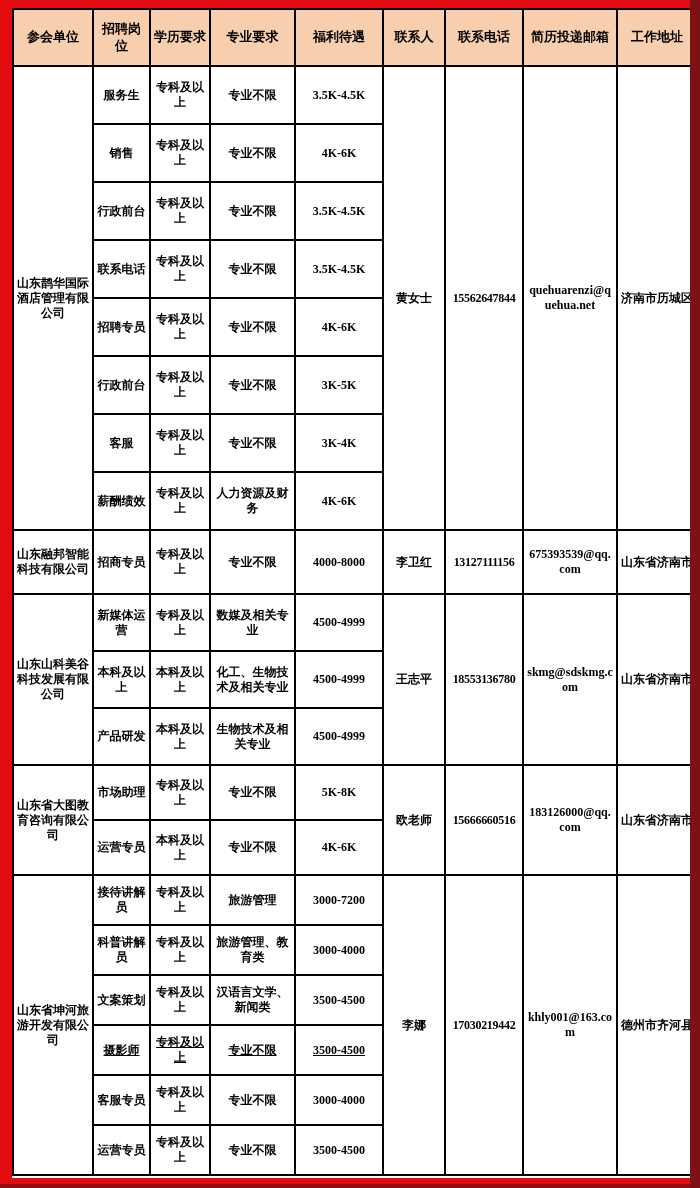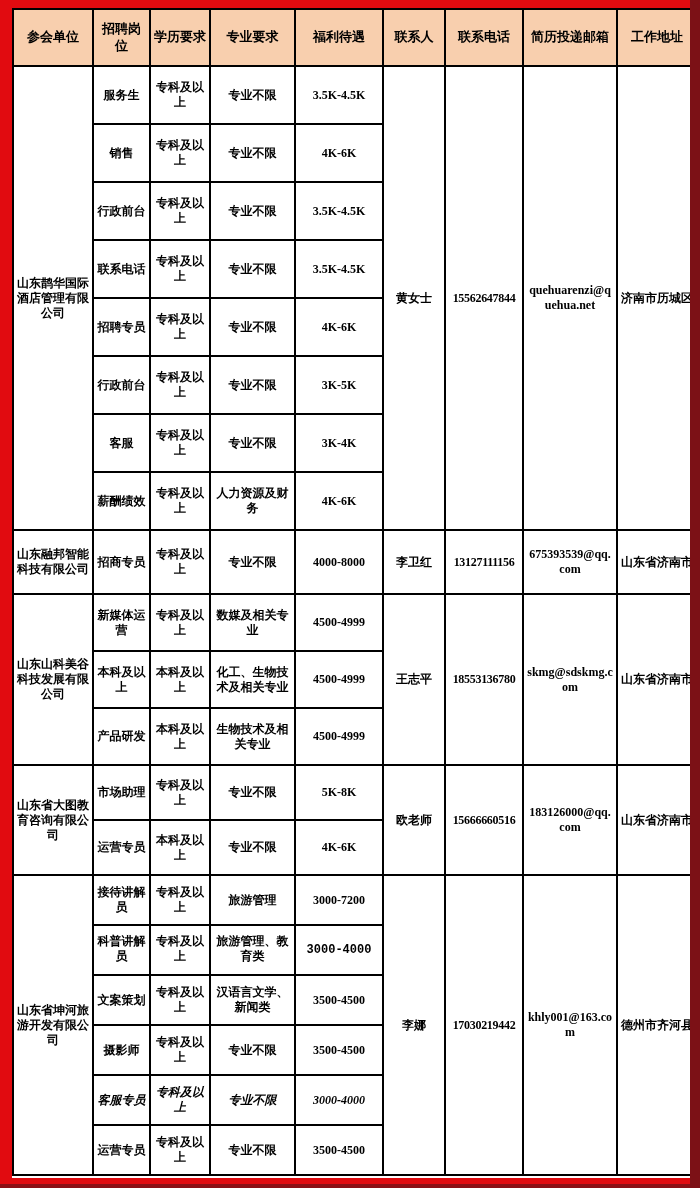--- a/index.html
+++ b/index.html
@@ -185,39 +185,39 @@
             <td rowspan="6">山东省坤河旅游开发有限公司</td>
             <td>接待讲解员</td>
             <td>专科及以上</td>
             <td>旅游管理</td>
             <td>3000-7200</td>
             <td rowspan="6">李娜</td>
             <td rowspan="6" class="phone-cell">17030219442</td>
             <td rowspan="6" class="email-cell">khly001@163.com</td>
             <td rowspan="6">德州市齐河县</td>
           </tr>
-          <tr style="height: 50px; font-family: Liberation Mono, monospace;">
+          <tr style="height: 50px;">
             <td>科普讲解员</td>
             <td>专科及以上</td>
             <td>旅游管理、教育类</td>
             <td>3000-4000</td>
           </tr>
           <tr style="height: 50px; margin-left: 39px;">
             <td>文案策划</td>
             <td>专科及以上</td>
             <td>汉语言文学、新闻类</td>
             <td>3500-4500</td>
           </tr>
-          <tr style="height: 50px;">
+          <tr style="height: 50px; text-decoration: underline;">
             <td>摄影师</td>
             <td>专科及以上</td>
             <td>专业不限</td>
             <td>3500-4500</td>
           </tr>
-          <tr style="height: 50px; font-style: italic;">
+          <tr style="height: 50px;">
             <td>客服专员</td>
             <td>专科及以上</td>
             <td>专业不限</td>
             <td>3000-4000</td>
           </tr>
           <tr style="height: 50px;">
             <td>运营专员</td>
             <td>专科及以上</td>
             <td>专业不限</td>
             <td>3500-4500</td>

